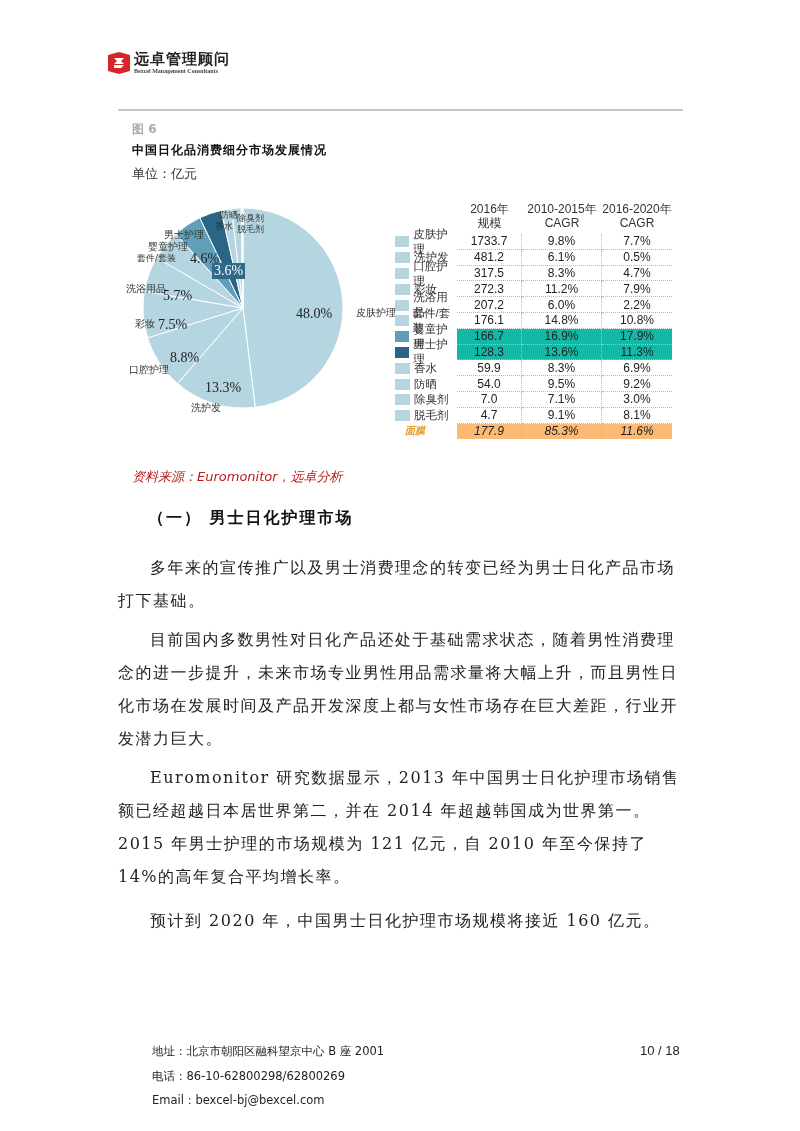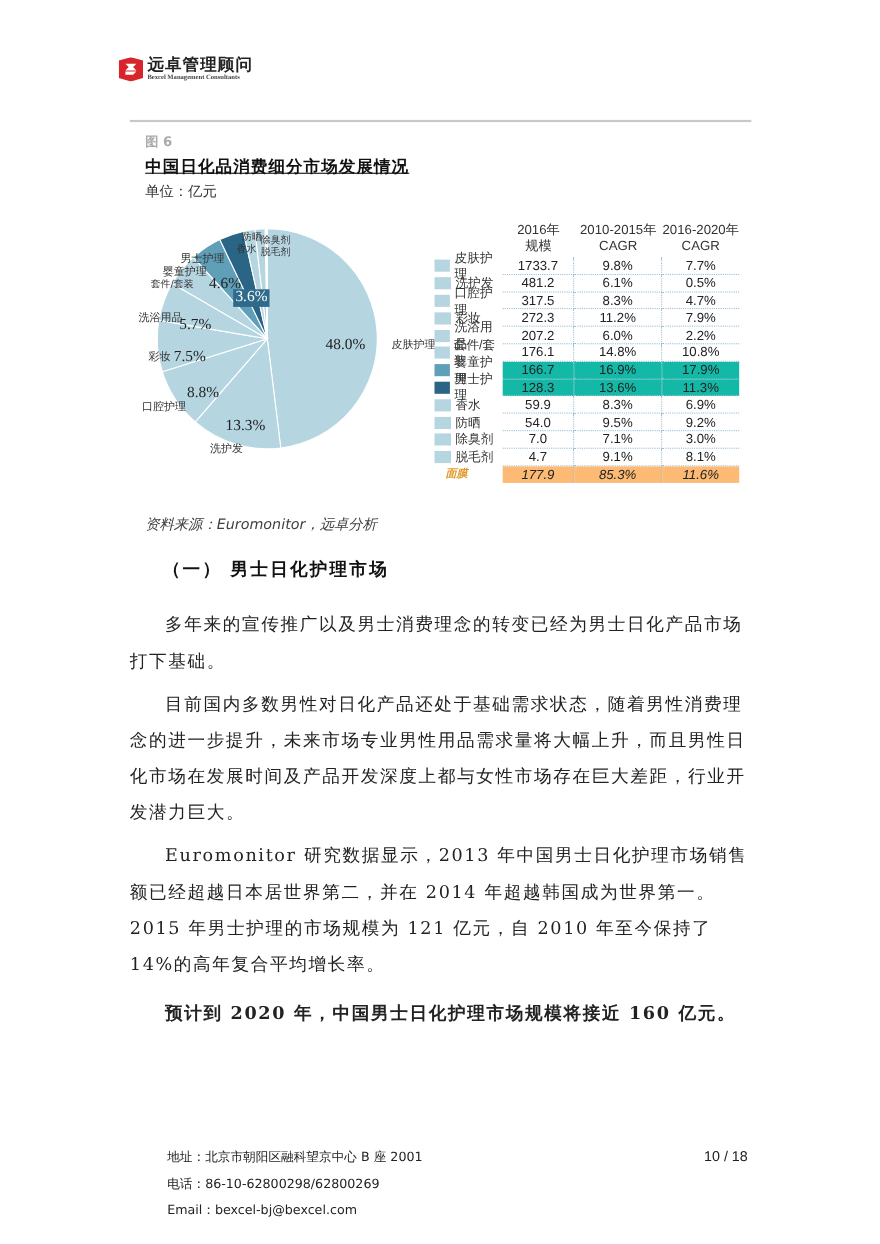--- a/index.html
+++ b/index.html
@@ -6,21 +6,21 @@
   body { width: 800px; height: 1131px; position: relative; overflow: hidden;
          font-family: "DejaVu Sans", sans-serif; color: #222; }
   .abs { position: absolute; }
   
   .logo-box { left: 108px; top: 52px; width: 22px; height: 22px; }
   .logo-cn { left: 134px; top: 50px; font-family: "DejaVu Serif", serif; font-size: 15px; font-weight: bold; color: #222; letter-spacing: 1px; }
   .logo-en { left: 134px; top: 68px; font-family: "Liberation Serif", serif; font-size: 6px; font-weight: bold; color: #444; }
   .hr { left: 118px; top: 109px; width: 565px; height: 2px; background: #c8c8c8; }
   
   .fig-num { left: 132px; top: 121px; font-size: 12px; color: #aaa; font-weight: bold; }
-  .fig-title { left: 132px; top: 142px; font-size: 15px; font-weight: bold; color: #111; letter-spacing: 1px; text-decoration: underline; }
+  .fig-title { left: 132px; top: 142px; font-size: 12px; font-weight: bold; color: #111; letter-spacing: 1px; }
   .fig-unit { left: 132px; top: 165px; font-size: 13px; color: #333; }
   
   .pie-svg { left: 110px; top: 195px; }
   .pie-label { font-size: 10px; color: #333; white-space: nowrap; }
   .pie-pct { font-family: Liberation Serif, serif; font-size: 14px; color: #222; white-space: nowrap; }
   .pct-box { background: #2f6a8a; color: #fff; padding: 0 2px; }
   
   .tbl { left: 395px; top: 198px; width: 290px; font-family: "Liberation Sans", sans-serif; }
   .tbl-head { display: flex; height: 36px; font-size: 12px; color: #333; text-align: center; line-height: 14px; }
   .tbl-head .c0 { width: 62px; }
@@ -31,28 +31,28 @@
   .tbl-row .c0 { width: 62px; display: flex; align-items: center; font-size: 11.5px; color: #333; }
   .swatch { width: 15px; height: 11px; margin-right: 4px; display: inline-block; }
   .tbl-row .cell { height: 100%; display: flex; align-items: center; justify-content: center; border-bottom: 1px dotted #9cc0d4; box-sizing: border-box; }
   .tbl-row .c1 { width: 65px; border-right: 1px dotted #9cc0d4; }
   .tbl-row .c2 { width: 80px; border-right: 1px dotted #9cc0d4; }
   .tbl-row .c3 { width: 70px; }
   .tbl-row.hl .cell { background: #14b8a6; }
   .tbl-row.total .cell { background: #fdba74; font-style: italic; border-bottom: none; }
   .tbl-row.total .c0 { color: #e09a2a; font-style: italic; font-weight: bold; font-size: 10px; justify-content: flex-start; padding-left: 10px; box-sizing: border-box; }
   
-  .source { left: 132px; top: 468px; font-size: 13px; font-style: italic; color: #404040; }
+  .source { left: 132px; top: 468px; font-size: 13px; font-style: italic; color: #b91c1c; }
   
   .section { left: 148px; top: 508px; font-size: 16px; font-weight: bold; color: #111; letter-spacing: 2px; }
   .para { left: 118px; width: 566px; font-family: "DejaVu Serif", serif; font-size: 16px; line-height: 33px; color: #222; text-indent: 2em; letter-spacing: 1.5px; }
   .p1 { top: 551px; }
   .p2 { top: 623px; }
   .p3 { top: 761px; }
-  .p4 { top: 904px; font-weight: bold; }
+  .p4 { top: 904px; }
   
   .foot { left: 152px; font-size: 11.5px; color: #222; }
   .f1 { top: 1044px; }
   .f2 { top: 1069px; }
   .f3 { top: 1093px; }
   .page-num { left: 640px; top: 1043px; font-family: "Liberation Sans", sans-serif; font-size: 13px; color: #222; }
 </style>
 </head>
 <body>
 

